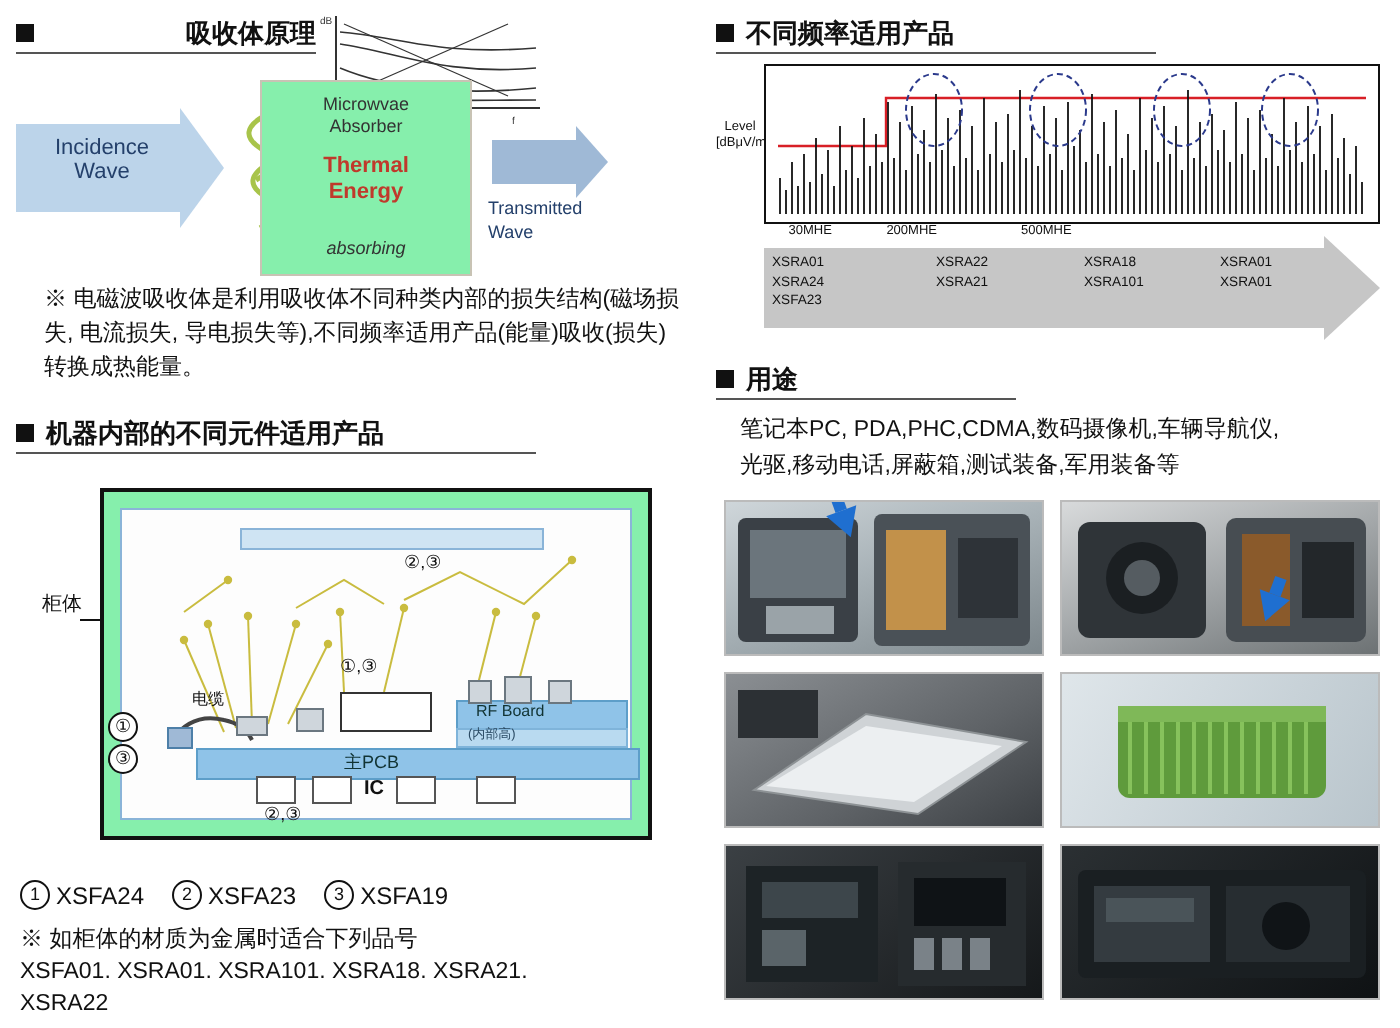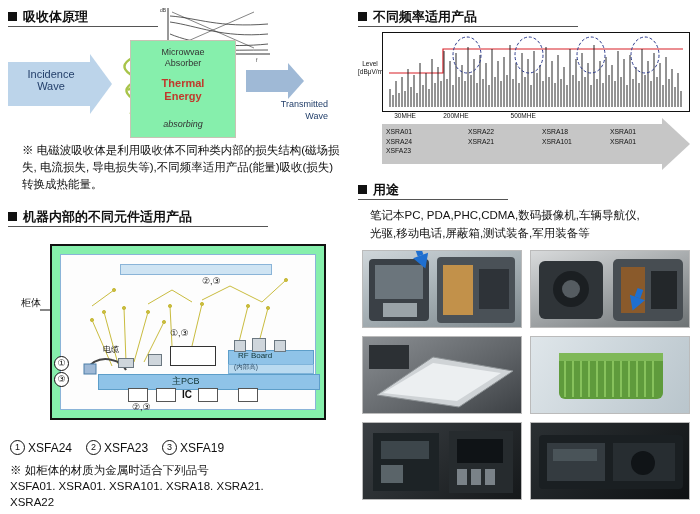--- a/index.html
+++ b/index.html
@@ -21,21 +21,21 @@
     display:inline-block;width:9px;height:9px;background:#111;
   }
   .sec-title .txt{line-height:1;}
   .underline{
     border-bottom:1px solid #555;
     padding-bottom:3px;
   }
   .abs{position:absolute;}
 
   
-  #principle-title{left:8px;top:10px;width:150px;}
+  #principle-title{left:8px;top:10px;width:150px;justify-content:space-between;}
   #principle-figure{
     left:8px;top:34px;width:330px;height:110px;
   }
   .arrow-in{
     position:absolute;left:0px;top:28px;width:82px;height:44px;
     background:#bcd4ea;
   }
   .arrow-in:after{
     content:"";position:absolute;left:82px;top:-8px;
     border-top:30px solid transparent;
@@ -67,21 +67,21 @@
     background:#9fb9d6;
   }
   .arrow-out:after{
     content:"";position:absolute;left:42px;top:-7px;
     border-top:18px solid transparent;
     border-bottom:18px solid transparent;
     border-left:16px solid #9fb9d6;
   }
   .arrow-out-label{
     position:absolute;left:236px;top:64px;width:84px;
-    font-size:9px;color:#24406b;text-align:right;line-height:12px;
+    font-size:9px;color:#24406b;text-align:left;line-height:12px;
   }
   .mini-graph{
     position:absolute;left:150px;top:-30px;width:120px;height:64px;
   }
   #principle-note{
     left:22px;top:142px;width:320px;
     font-size:11.5px;line-height:17px;color:#111;
   }
 
   
@@ -128,21 +128,21 @@
   }
   .ic-text{
     position:absolute;left:130px;top:103px;font-size:10px;color:#111;font-weight:bold;margin-top:40px;
   }
   .chip{position:absolute;background:#cfd6dc;border:1px solid #6b7780;}
   .top-bar{
     position:absolute;left:68px;top:18px;width:150px;height:9px;
     background:#cfe4f3;border:1px solid #8ab4d8;
   }
   .cable{
-    position:absolute;left:44px;top:98px;width:30px;font-size:8px;color:#111;text-align:center;
+    position:absolute;left:44px;top:98px;width:30px;font-size:8px;color:#111;text-align:left;
   }
   .trap{
     position:absolute;width:18px;height:12px;background:#ffffff;border:1px solid #555;
   }
   .circ{
     display:inline-flex;align-items:center;justify-content:center;
     width:13px;height:13px;border:1px solid #111;border-radius:50%;
     font-size:9px;line-height:1;background:#fff;
   }
   .cnote{position:absolute;font-size:9px;color:#111;}

